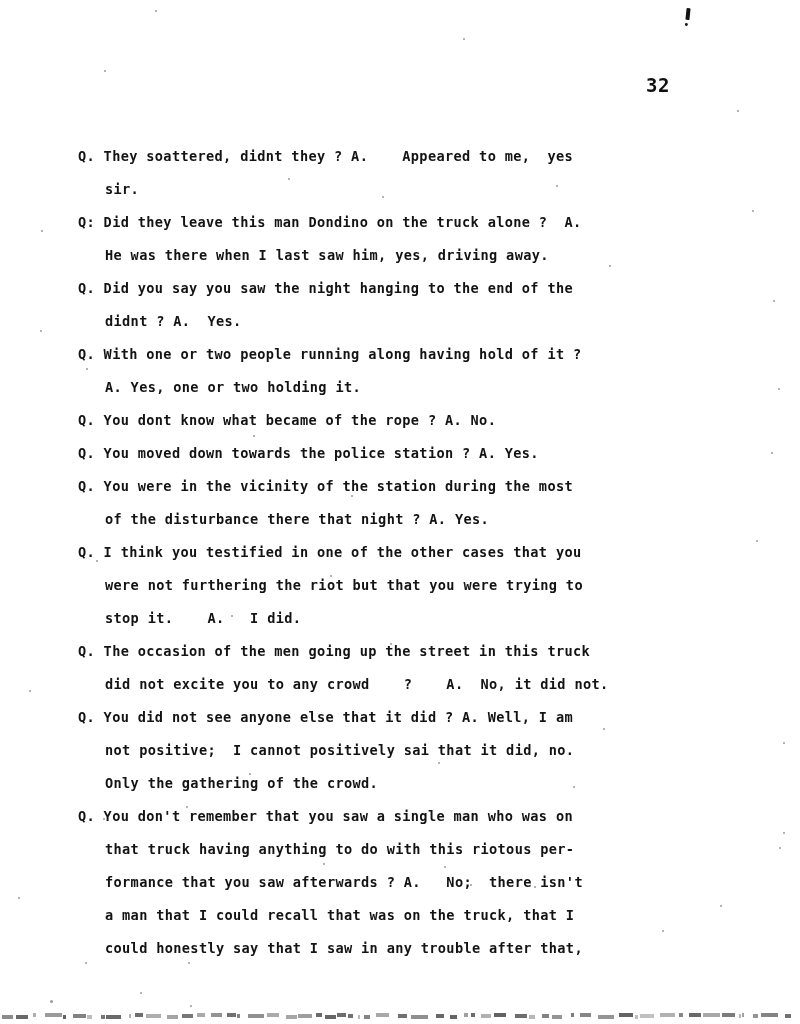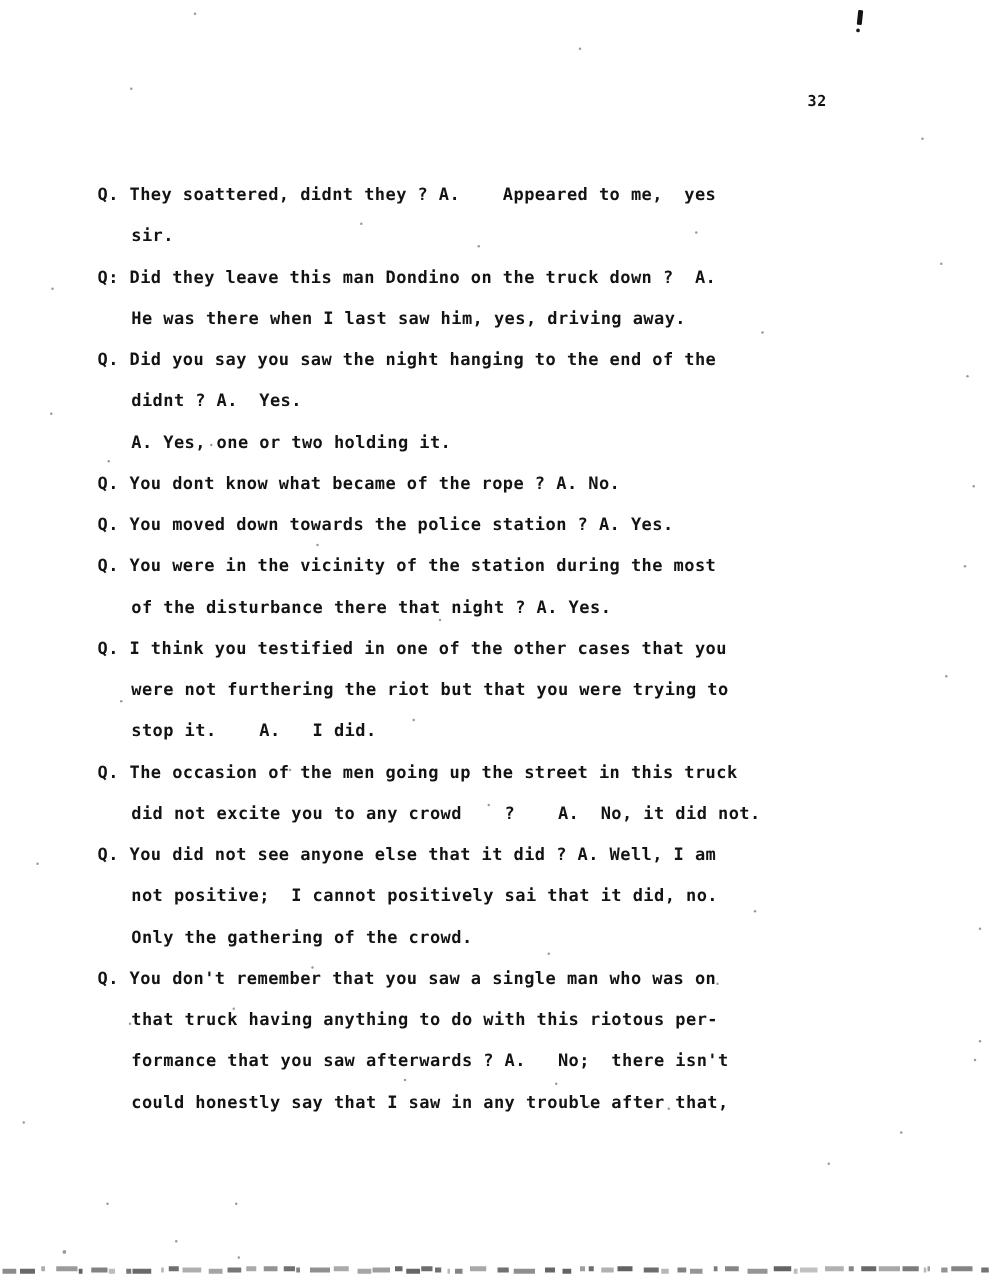--- a/index.html
+++ b/index.html
@@ -40,21 +40,21 @@
     height: 3px;
     background: #1a1a1a;
     border-radius: 50%;
   }
 
   
   .page-number {
     position: absolute;
     left: 646px;
     top: 74px;
-    font-size: 12px;
+    font-size: 19px;
     font-weight: bold;
     letter-spacing: 0.5px;
     color: #101010;
   }
 
   
   .transcript {
     position: absolute;
     left: 78px;
     top: 140px;
@@ -103,40 +103,42 @@
 
 <div class="page">
 
   <div class="ink-mark"></div>
 
   <div class="page-number">32</div>
 
   <div class="transcript">
       <div class="line">Q. They soattered, didnt they ? A.    Appeared to me,  yes</div>
       <div class="line indent">sir.</div>
-      <div class="line">Q: Did they leave this man Dondino on the truck down ?  A.</div>
+      <div class="line">Q: Did they leave this man Dondino on the truck alone ?  A.</div>
       <div class="line indent">He was there when I last saw him, yes, driving away.</div>
       <div class="line">Q. Did you say you saw the night hanging to the end of the</div>
       <div class="line indent">didnt ? A.  Yes.</div>
+      <div class="line">Q. With one or two people running along having hold of it ?</div>
       <div class="line indent">A. Yes, one or two holding it.</div>
       <div class="line">Q. You dont know what became of the rope ? A. No.</div>
       <div class="line">Q. You moved down towards the police station ? A. Yes.</div>
       <div class="line">Q. You were in the vicinity of the station during the most</div>
       <div class="line indent">of the disturbance there that night ? A. Yes.</div>
       <div class="line">Q. I think you testified in one of the other cases that you</div>
       <div class="line indent">were not furthering the riot but that you were trying to</div>
       <div class="line indent">stop it.    A.   I did.</div>
       <div class="line">Q. The occasion of the men going up the street in this truck</div>
       <div class="line indent">did not excite you to any crowd    ?    A.  No, it did not.</div>
       <div class="line">Q. You did not see anyone else that it did ? A. Well, I am</div>
       <div class="line indent">not positive;  I cannot positively sai that it did, no.</div>
       <div class="line indent">Only the gathering of the crowd.</div>
       <div class="line">Q. You don't remember that you saw a single man who was on</div>
       <div class="line indent">that truck having anything to do with this riotous per-</div>
       <div class="line indent">formance that you saw afterwards ? A.   No;  there isn't</div>
+      <div class="line indent">a man that I could recall that was on the truck, that I</div>
       <div class="line indent">could honestly say that I saw in any trouble after that,</div>
     </div>
 
   <div class="scan-band">
       <div class="smear" style="left: 2px; width: 11px; opacity: 0.55; top: 3px;"></div>
       <div class="smear" style="left: 16px; width: 12px; opacity: 0.71; top: 3px;"></div>
       <div class="smear" style="left: 33px; width: 3px; opacity: 0.38; top: 1px;"></div>
       <div class="smear" style="left: 45px; width: 17px; opacity: 0.47; top: 1px;"></div>
       <div class="smear" style="left: 63px; width: 3px; opacity: 0.74; top: 3px;"></div>
       <div class="smear" style="left: 73px; width: 13px; opacity: 0.59; top: 2px;"></div>

